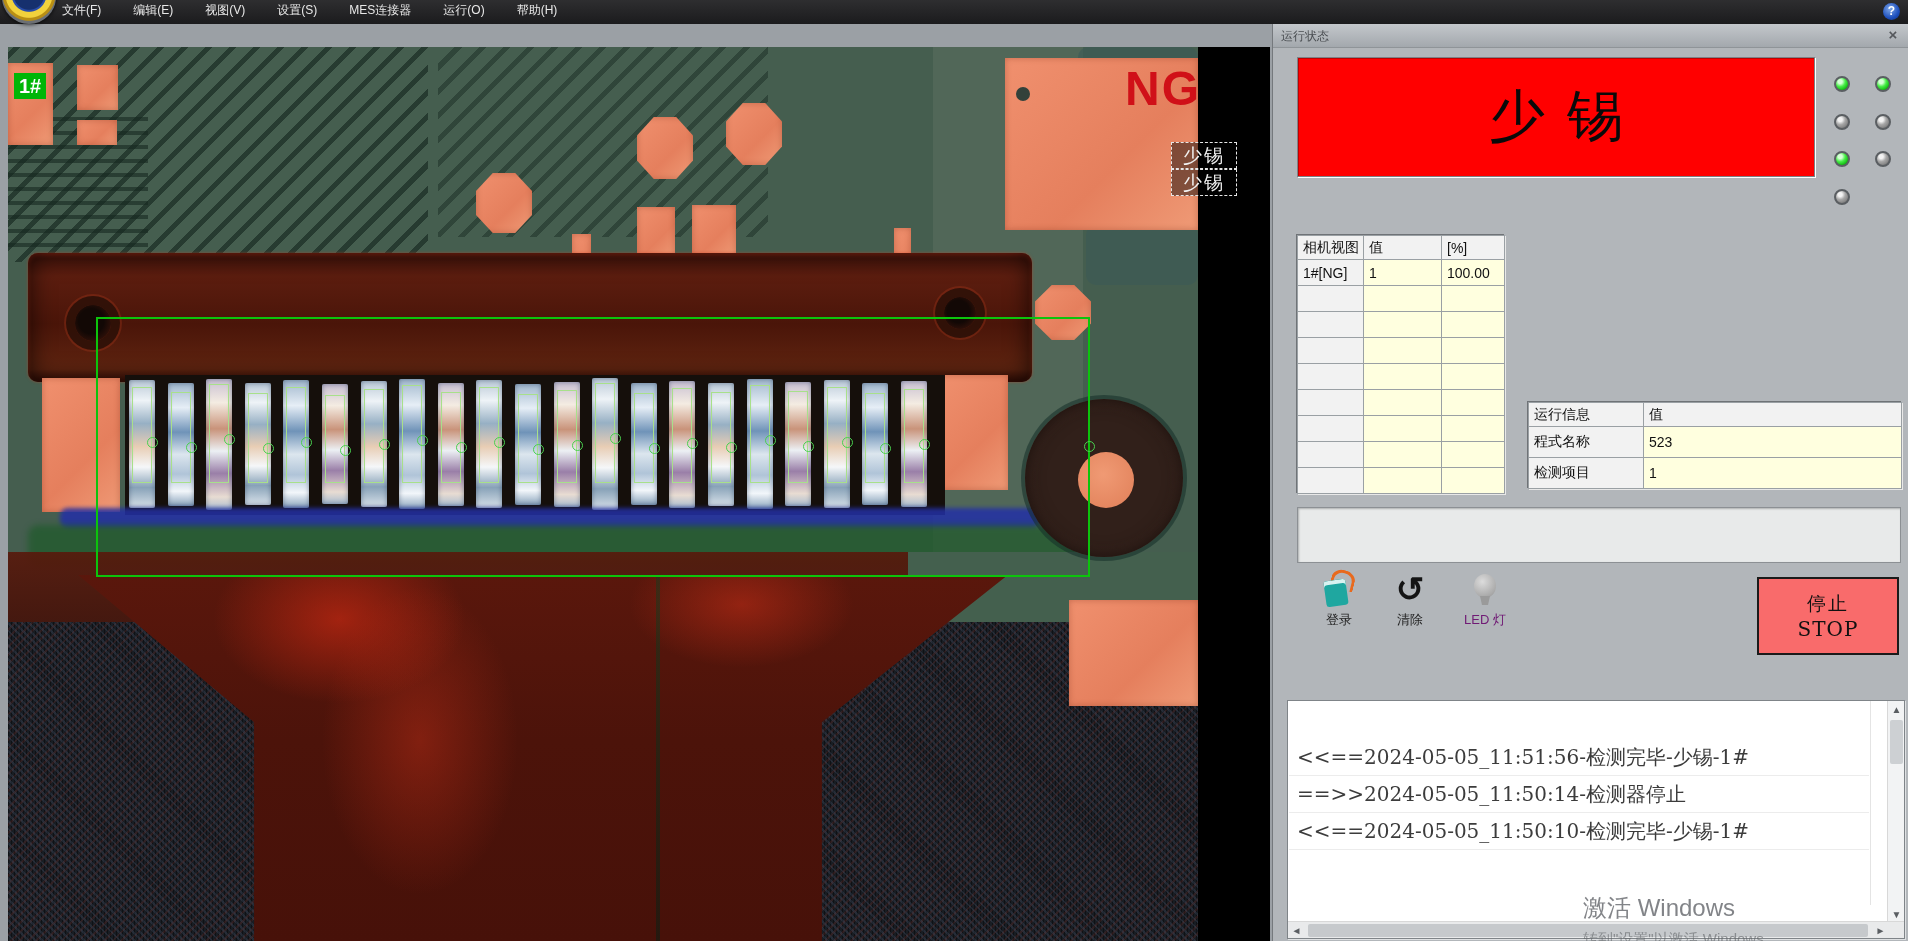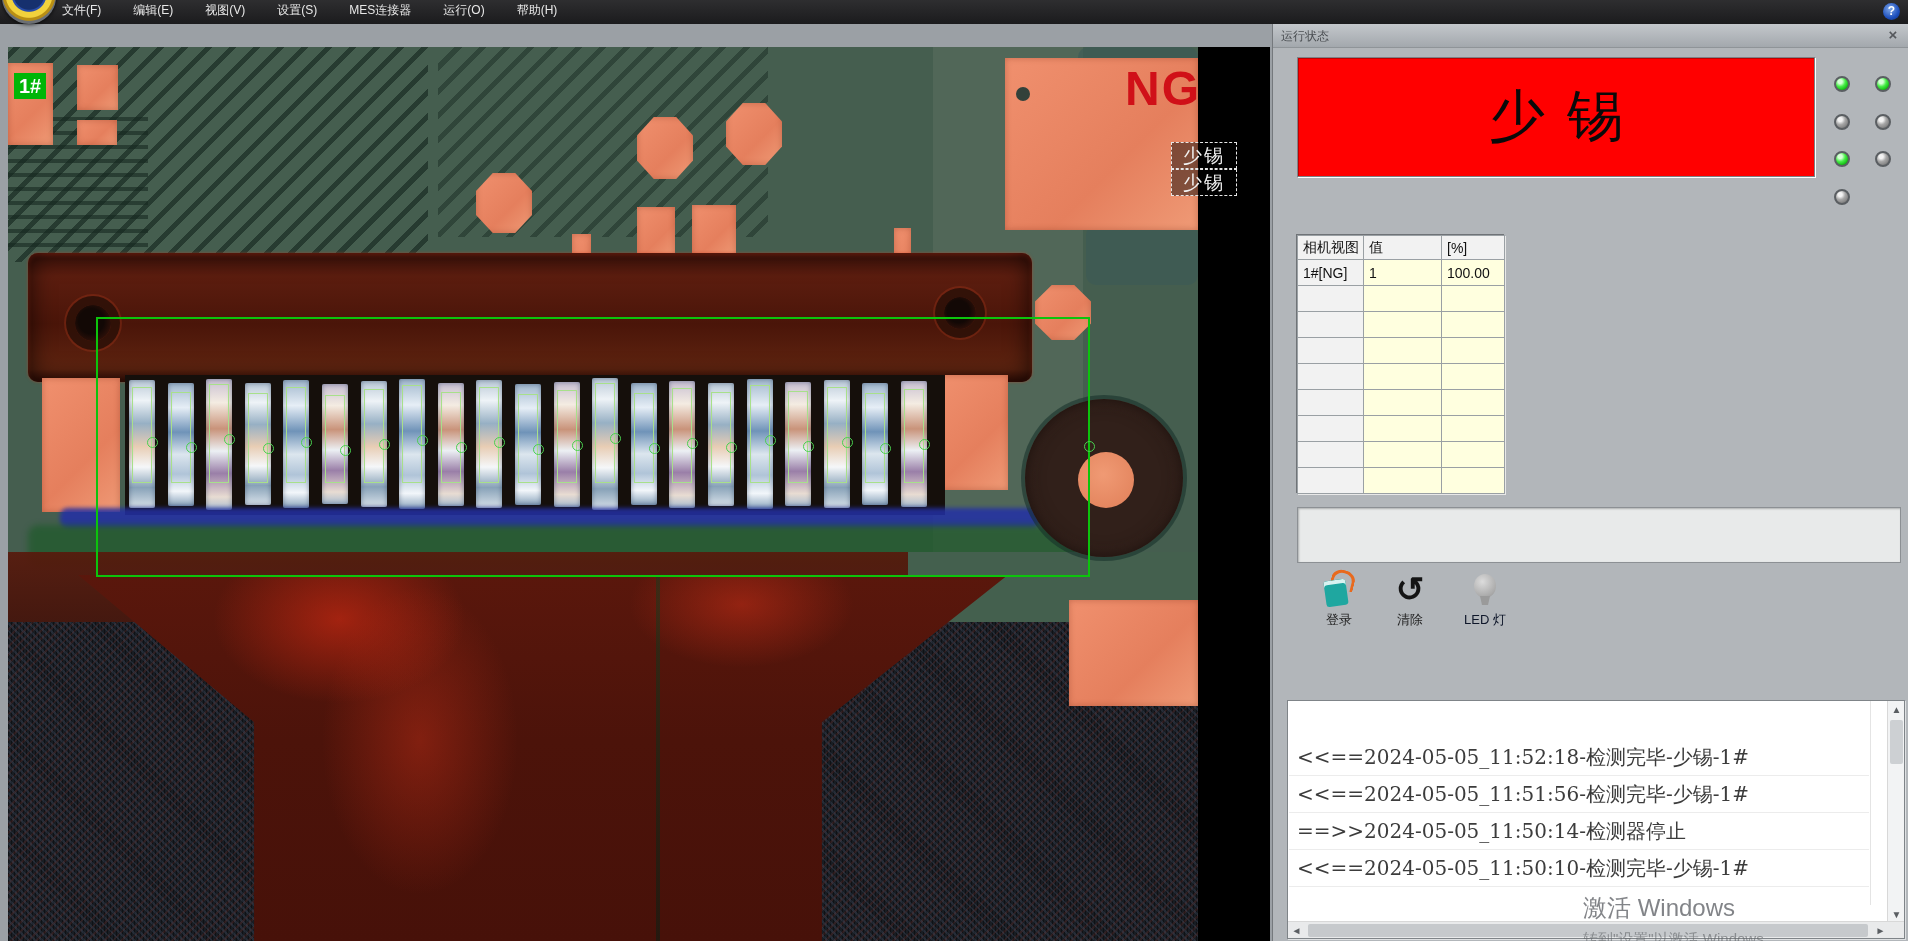--- a/index.html
+++ b/index.html
@@ -101,21 +101,21 @@
   table.grid .hdr { background:#f2f2f2; }
   table.grid .lbl { background:#f2f2f2; }
   table.grid .val { background:#ffffdf; }
 
   #empty-box { position:absolute; left:24px; top:483px; width:604px; height:56px; background:#e8eaea;
     border:1px solid #8c9094; box-shadow:inset 1px 1px 2px rgba(0,0,0,.25); }
 
   .tool-btn { position:absolute; width:64px; height:62px; text-align:center; }
   .tool-btn .ico { display:block; margin:0 auto; width:36px; height:36px; position:relative; }
   .tool-btn .cap { display:block; margin-top:3px; font-size:13px; color:#222; }
-  .tool-btn.disabled .cap { color:#0f172a; }
+  .tool-btn.disabled .cap { color:#701a75; }
   
   .ico-badge .card { position:absolute; left:4px; top:8px; width:22px; height:26px; background:#1fa7a0; border-radius:3px;
      box-shadow:inset 0 4px 0 #d8f2f0; transform:rotate(-8deg);}
   .ico-badge .lanyard { position:absolute; left:10px; top:-2px; width:24px; height:20px; border:3px solid #e86a1e;
      border-bottom:none; border-radius:50% 50% 0 0; transform:rotate(14deg);}
   
   .ico-clear { font-size:34px; line-height:34px; color:#141414; font-weight:bold; }
   
   .ico-bulb .glass { position:absolute; left:7px; top:2px; width:22px; height:24px; border-radius:50%;
      background:radial-gradient(circle at 38% 32%, #dcdcdc, #aaaaaa 70%, #8f8f8f); }
@@ -351,20 +351,36 @@
             <td class="val" style="width:78px;"></td>
             <td class="val" style="width:63px;"></td>
           </tr>
           <tr style="height:26px;">
             <td class="lbl" style="width:66px;"></td>
             <td class="val" style="width:78px;"></td>
             <td class="val" style="width:63px;"></td>
           </tr>
         </tbody>
       </table>
+    <table class="grid" id="run-table" style="left:255px;top:378px;width:373px;">
+        <tbody>
+          <tr style="height:24px;">
+            <th class="hdr" style="width:115px;">运行信息</th>
+            <th class="hdr" style="width:258px;">值</th>
+          </tr>
+          <tr style="height:31px;">
+            <td class="lbl" style="width:115px;">程式名称</td>
+            <td class="val" style="width:258px;">523</td>
+          </tr>
+          <tr style="height:31px;">
+            <td class="lbl" style="width:115px;">检测项目</td>
+            <td class="val" style="width:258px;">1</td>
+          </tr>
+        </tbody>
+      </table>
 
     <div id="empty-box"></div>
 
     <div id="buttons-layer">
         <div class="tool-btn" style="left: 34px; top: 548px;">
           <div class="ico ico-badge">
             <div class="lanyard"></div>
             <div class="card"></div>
           </div>
           <div class="cap">登录</div>
@@ -375,25 +391,28 @@
         </div>
         <div class="tool-btn disabled" style="left: 180px; top: 548px;">
           <div class="ico ico-bulb">
             <div class="glass"></div>
             <div class="base"></div>
           </div>
           <div class="cap">LED 灯</div>
         </div>
       </div>
 
+    <div id="stop-button">
+      <span class="l1">停止</span>
+      <span class="l2">STOP</span>
+    </div>
 
 
     <div id="log-box">
       <div id="log-list">
-          <div class="log-row">&lt;&lt;==2024-05-05_11:52:18-检测完毕-少锡-1#</div>
           <div class="log-row">&lt;&lt;==2024-05-05_11:51:56-检测完毕-少锡-1#</div>
           <div class="log-row">==&gt;&gt;2024-05-05_11:50:14-检测器停止</div>
           <div class="log-row">&lt;&lt;==2024-05-05_11:50:10-检测完毕-少锡-1#</div>
         </div>
       <div id="log-col-line"></div>
       <div id="vscroll">
         <div class="arr" style="top:0;">▲</div>
         <div class="thumb"></div>
         <div class="arr" style="bottom:0;">▼</div>
       </div>

